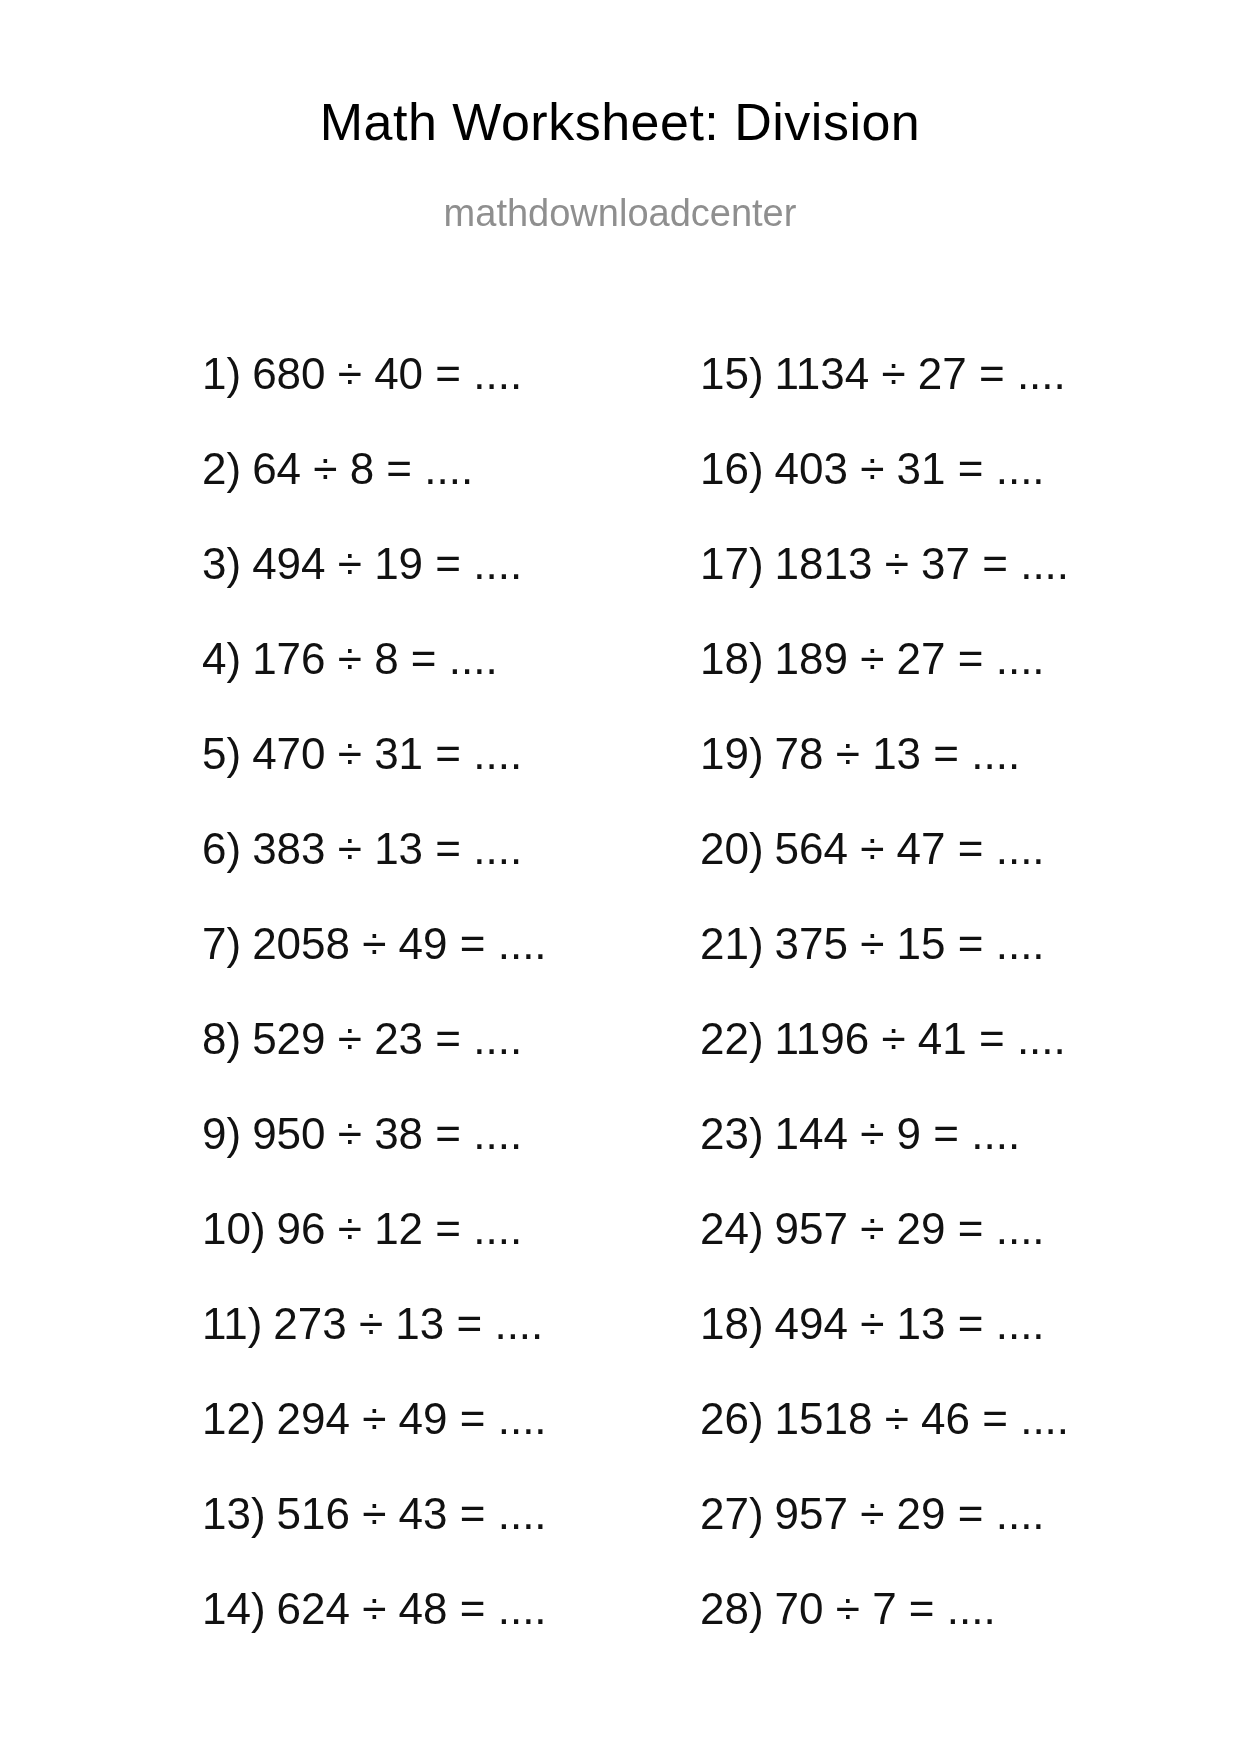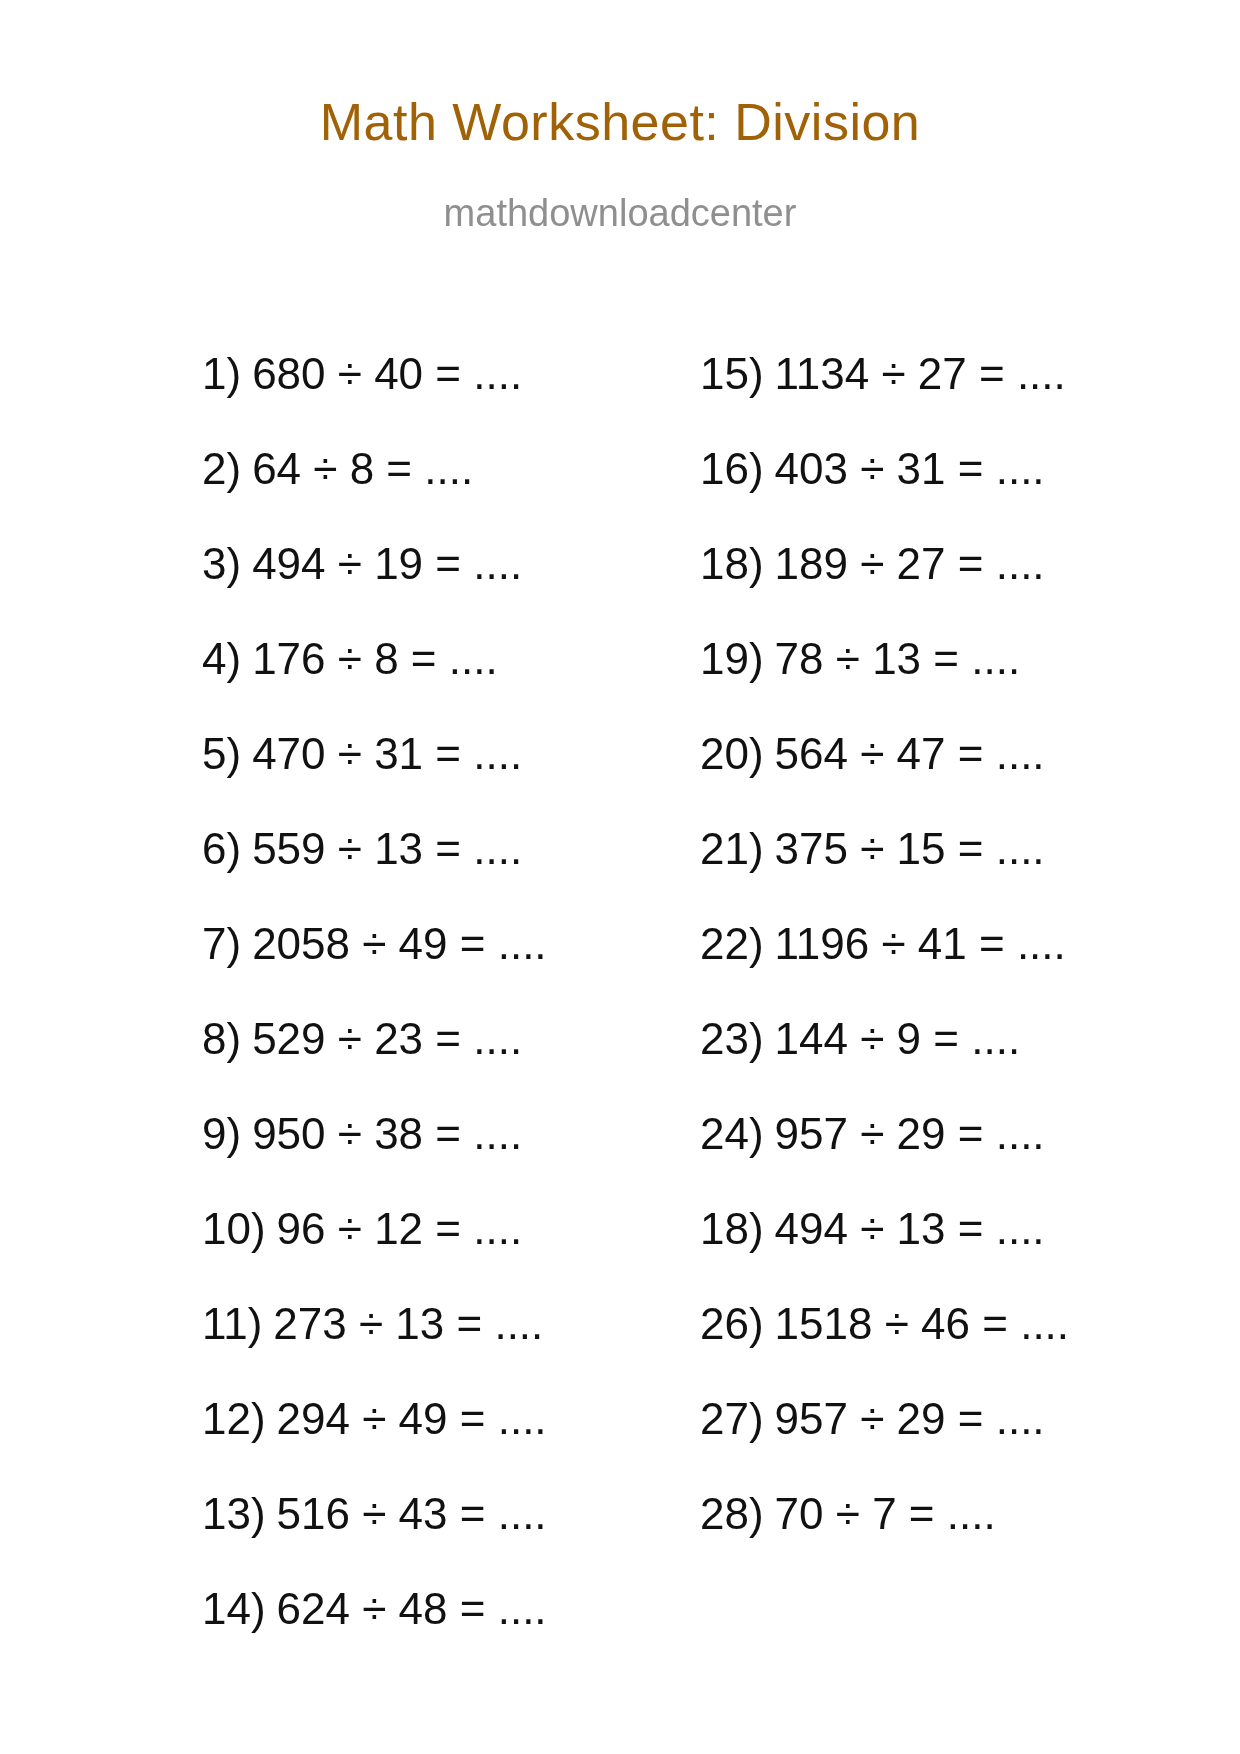--- a/index.html
+++ b/index.html
@@ -17,21 +17,21 @@
     overflow: hidden;
   }
   .title {
     position: absolute;
     top: 92px;
     left: 0;
     width: 1240px;
     text-align: center;
     font-size: 52px;
     font-weight: 400;
-    color: #a16207;
+    color: #000000;
     letter-spacing: 0.5px;
   }
   .subtitle {
     position: absolute;
     top: 160px;
     left: 0;
     width: 1240px;
     text-align: center;
     font-size: 38px;
     font-weight: 400;
@@ -83,21 +83,21 @@
     <div class="problem-row">
         <span class="problem-number">4)</span>
         <span class="problem-expression">176 ÷ 8 = ....</span>
       </div>
     <div class="problem-row">
         <span class="problem-number">5)</span>
         <span class="problem-expression">470 ÷ 31 = ....</span>
       </div>
     <div class="problem-row">
         <span class="problem-number">6)</span>
-        <span class="problem-expression">559 ÷ 13 = ....</span>
+        <span class="problem-expression">383 ÷ 13 = ....</span>
       </div>
     <div class="problem-row">
         <span class="problem-number">7)</span>
         <span class="problem-expression">2058 ÷ 49 = ....</span>
       </div>
     <div class="problem-row">
         <span class="problem-number">8)</span>
         <span class="problem-expression">529 ÷ 23 = ....</span>
       </div>
     <div class="problem-row">
@@ -127,20 +127,24 @@
   </div>
 
   <div class="col col-right">
     <div class="problem-row">
         <span class="problem-number">15)</span>
         <span class="problem-expression">1134 ÷ 27 = ....</span>
       </div>
     <div class="problem-row">
         <span class="problem-number">16)</span>
         <span class="problem-expression">403 ÷ 31 = ....</span>
+      </div>
+    <div class="problem-row">
+        <span class="problem-number">17)</span>
+        <span class="problem-expression">1813 ÷ 37 = ....</span>
       </div>
     <div class="problem-row">
         <span class="problem-number">18)</span>
         <span class="problem-expression">189 ÷ 27 = ....</span>
       </div>
     <div class="problem-row">
         <span class="problem-number">19)</span>
         <span class="problem-expression">78 ÷ 13 = ....</span>
       </div>
     <div class="problem-row">

